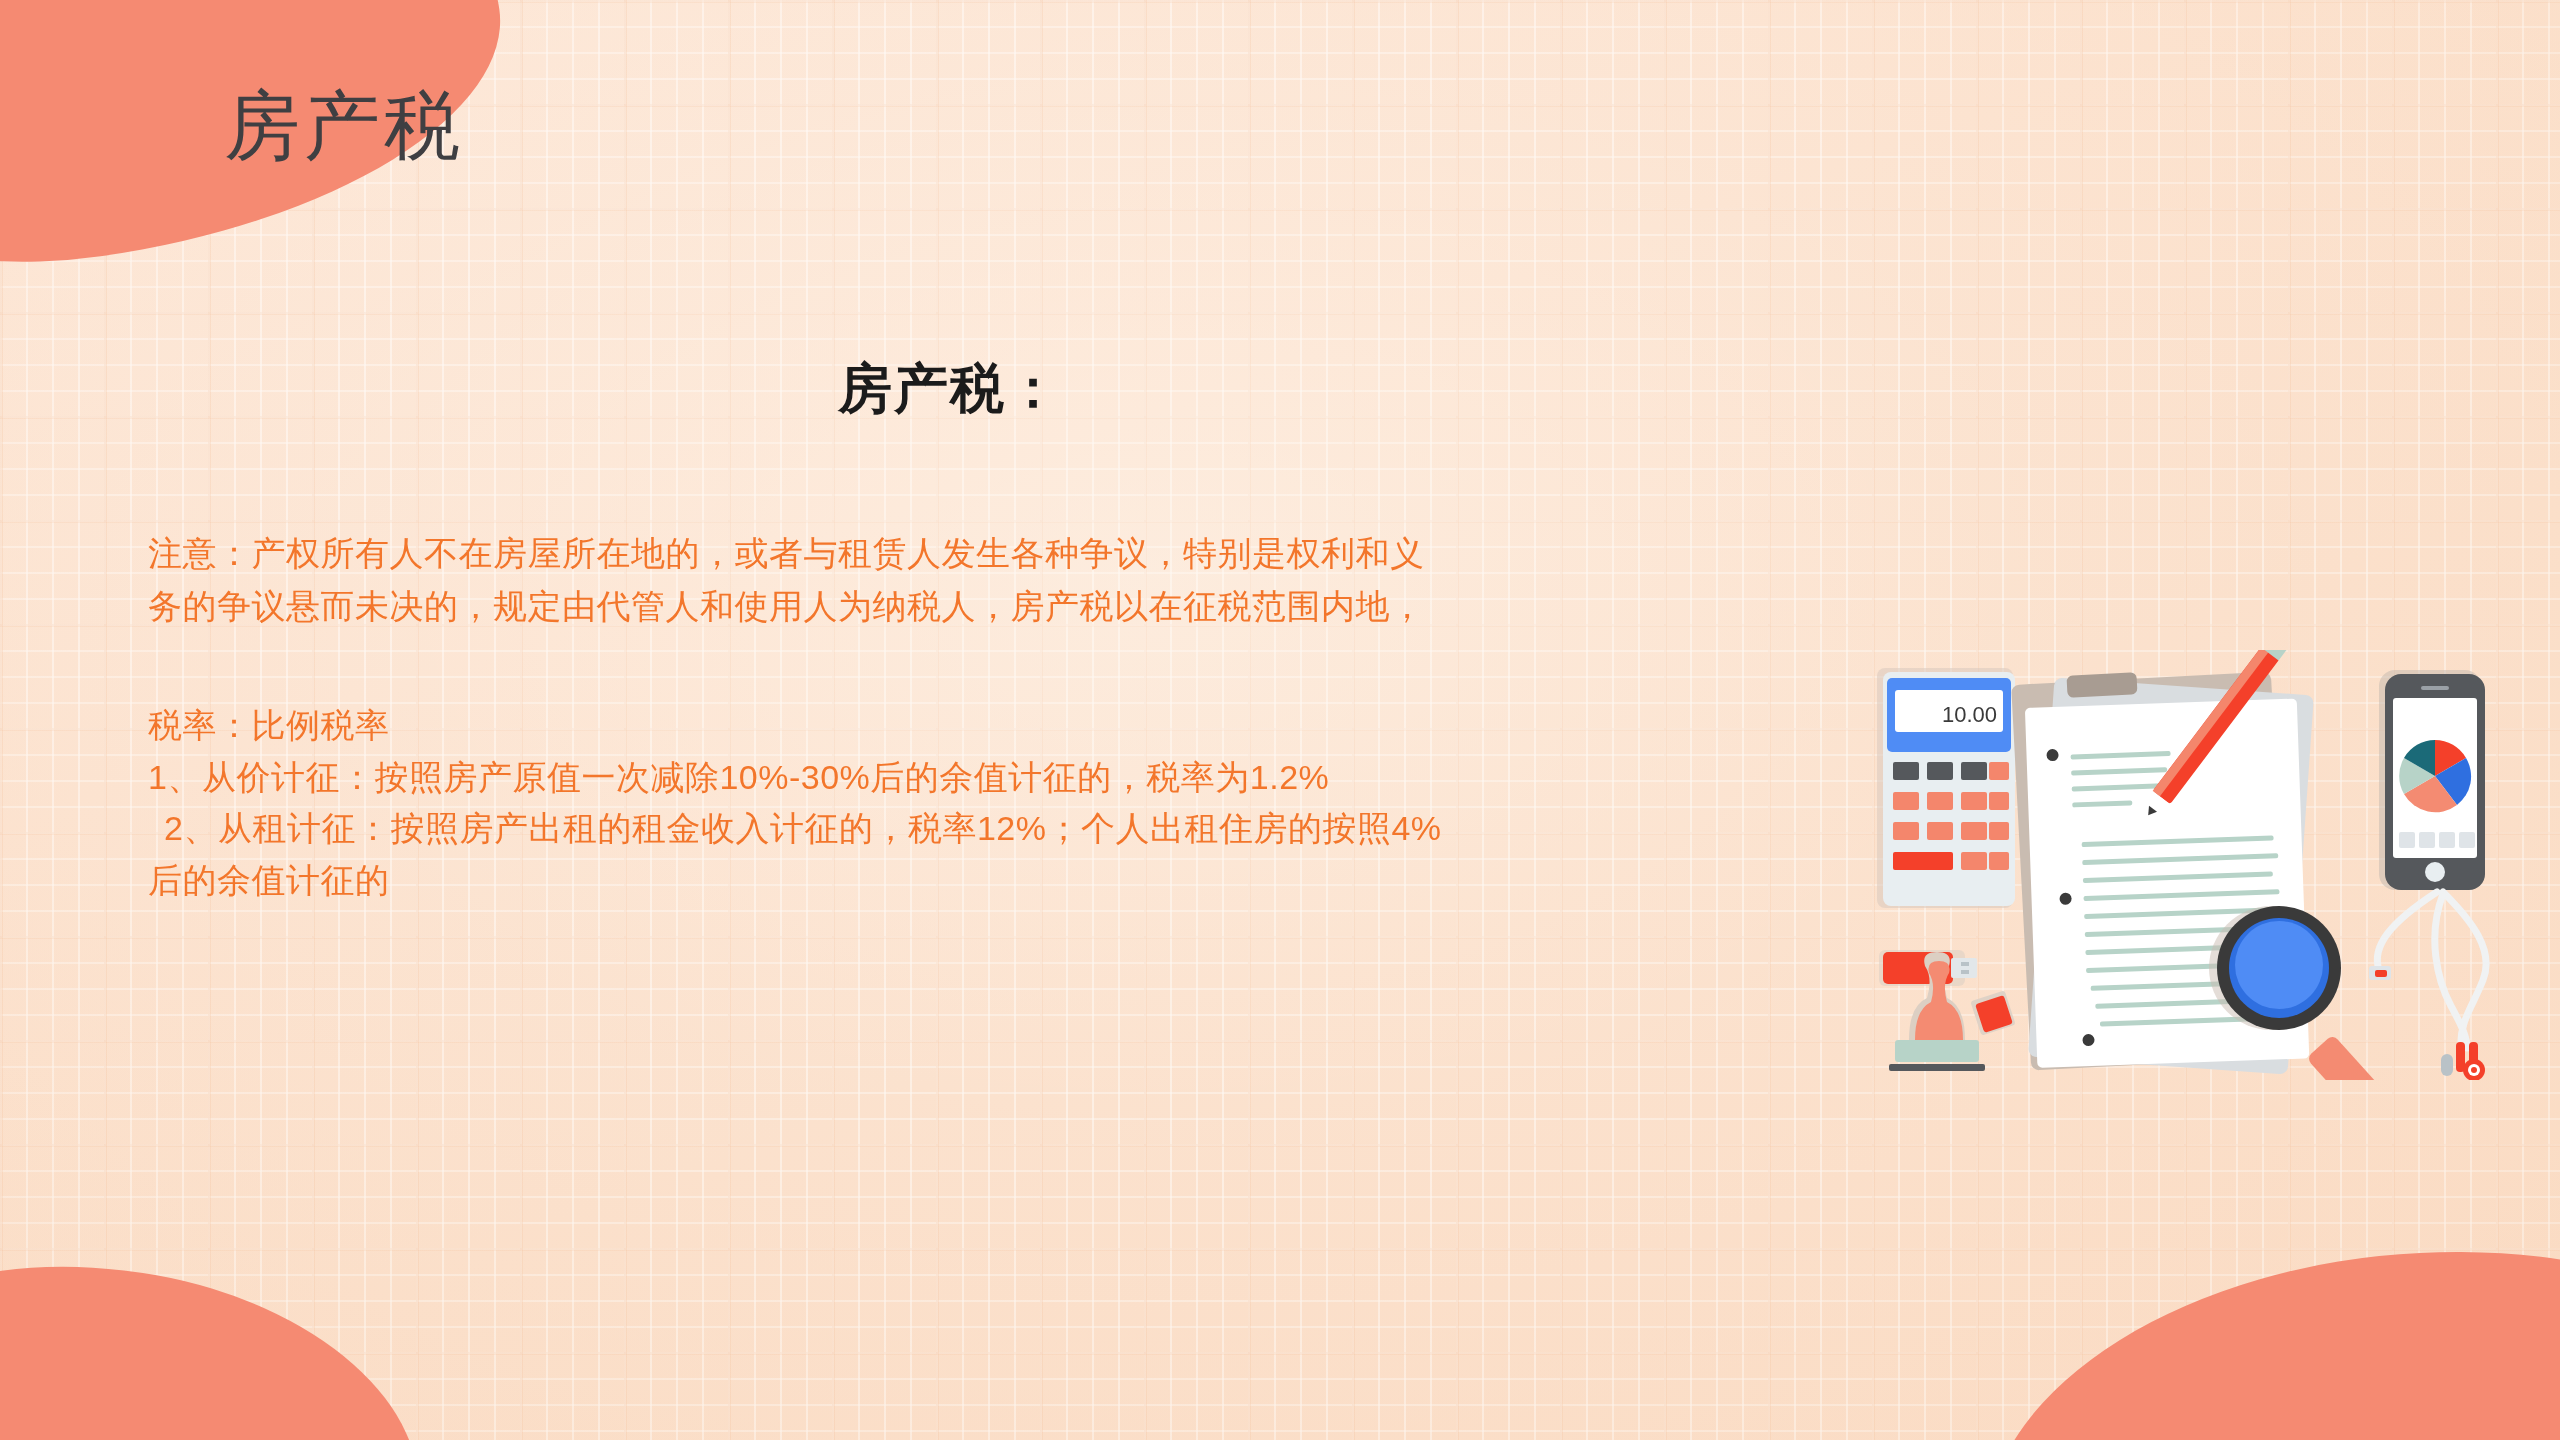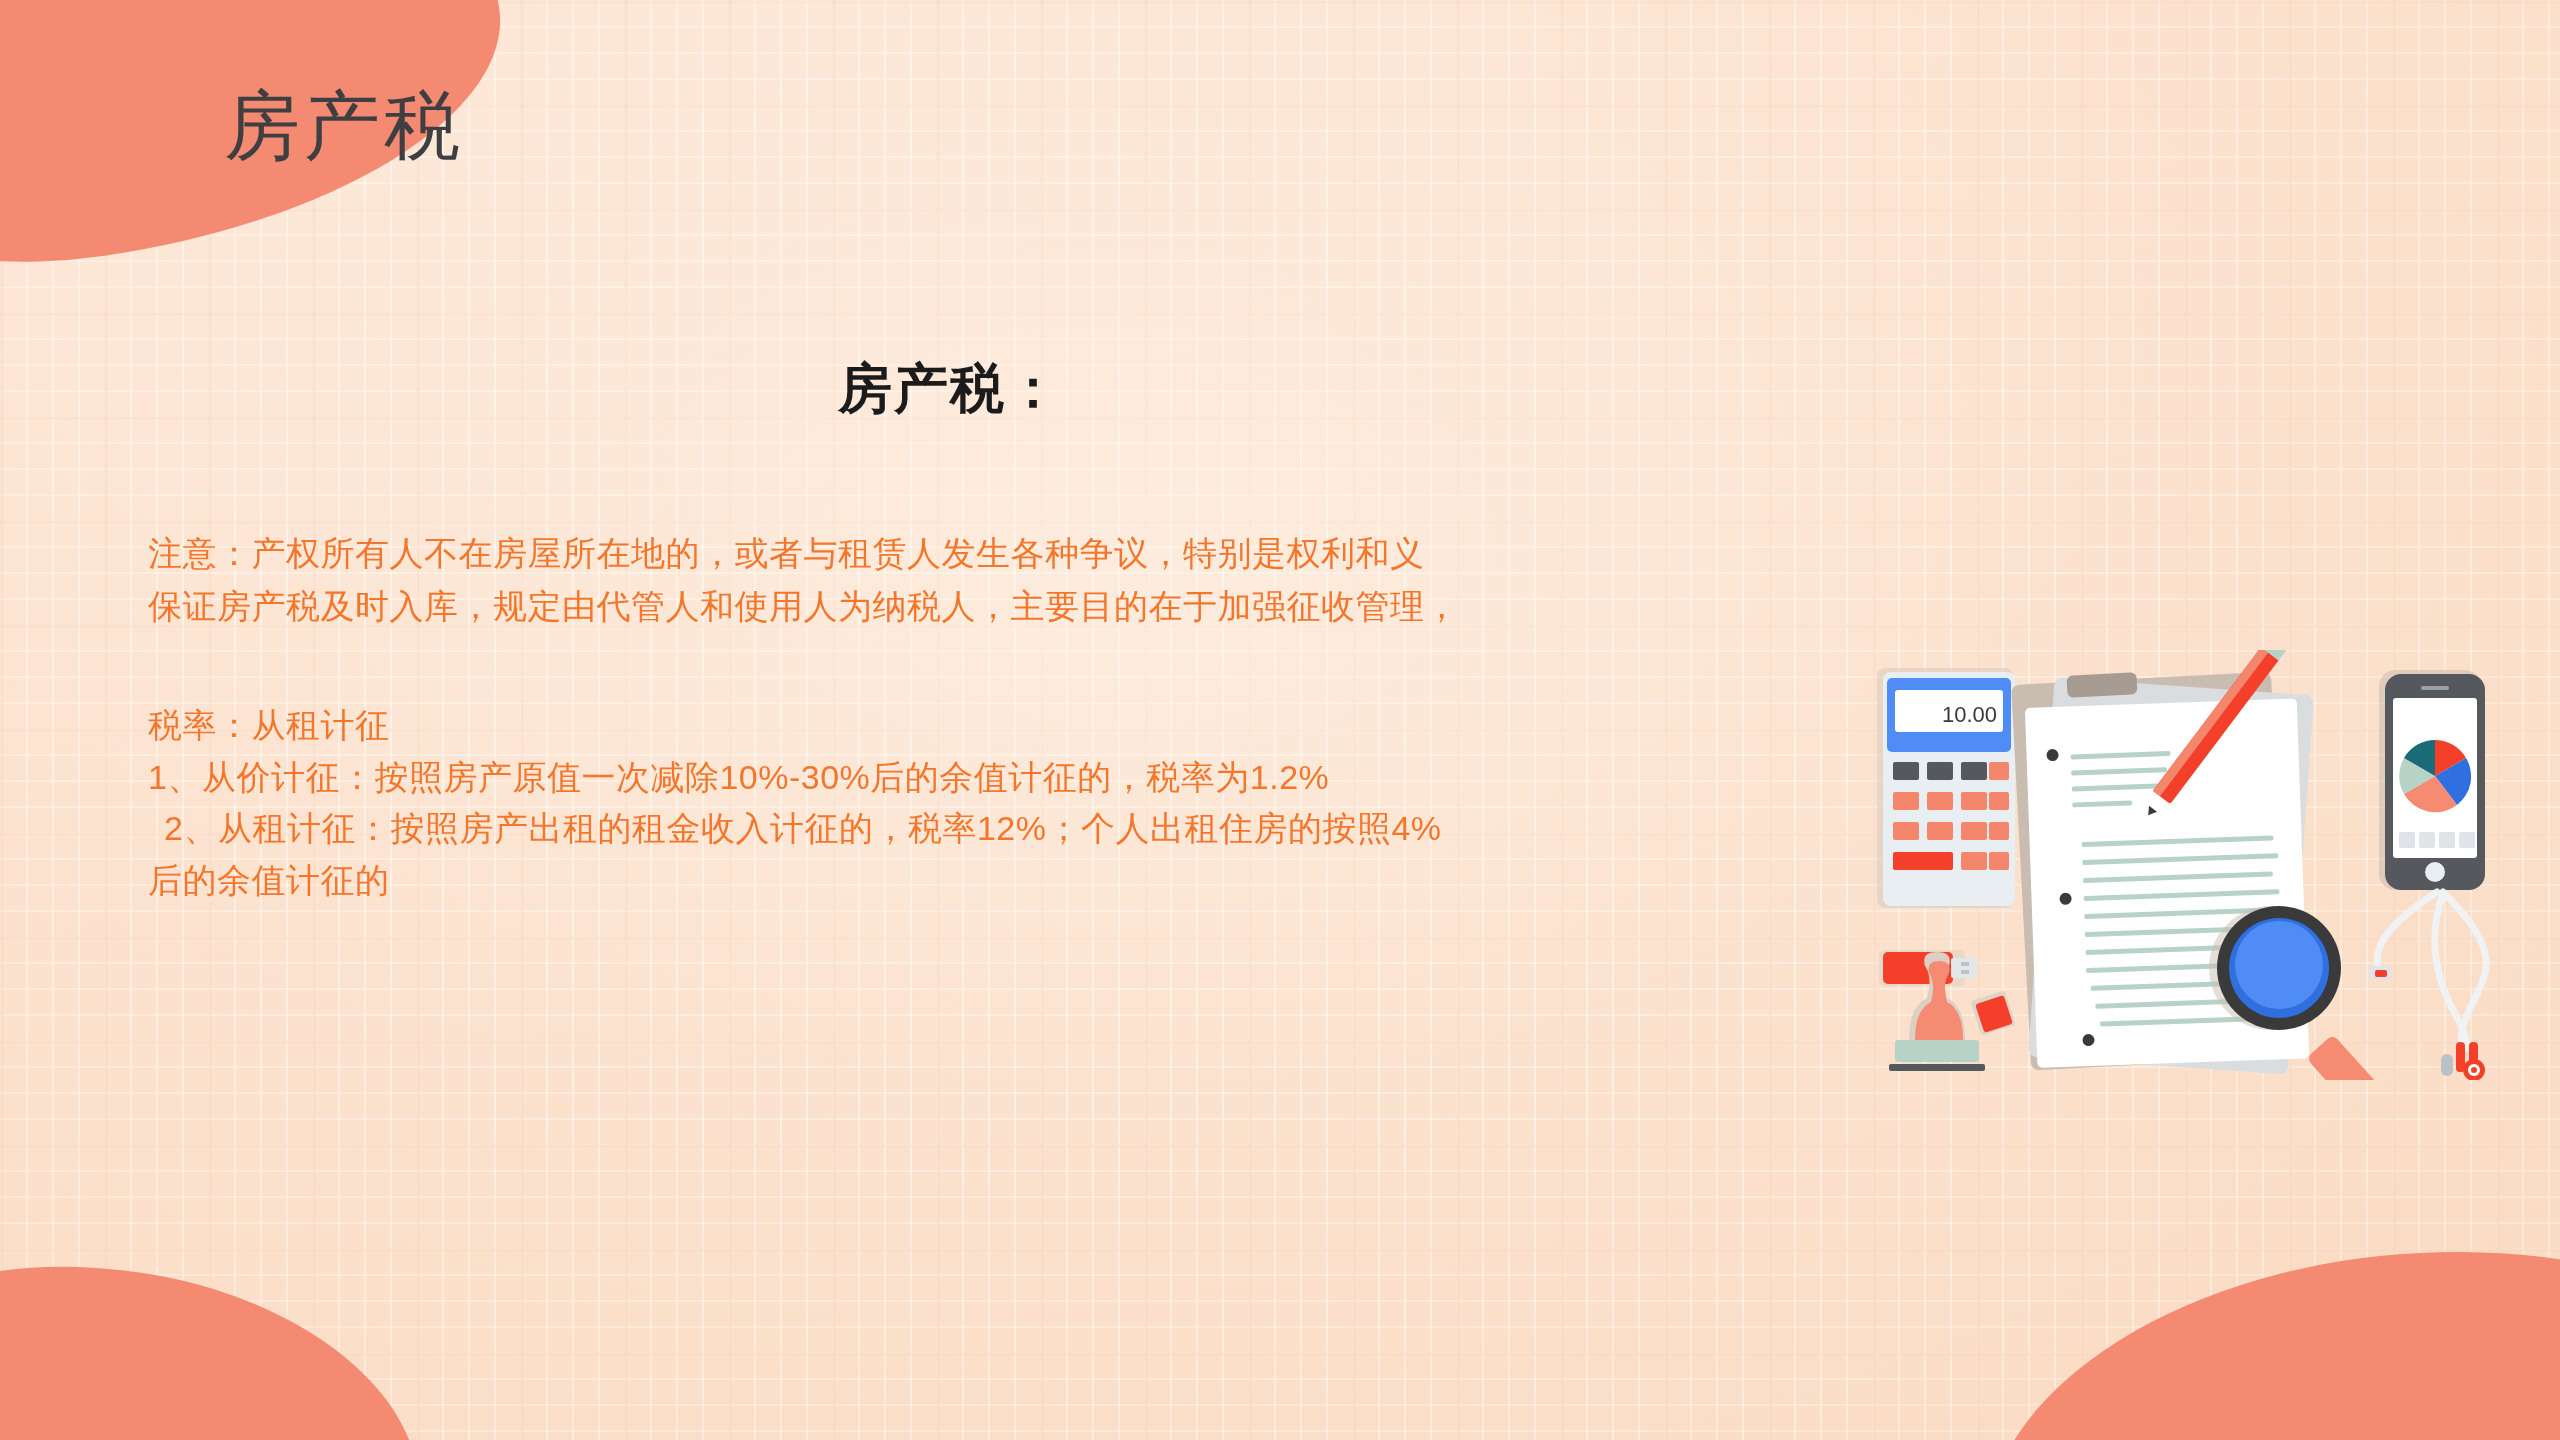--- a/index.html
+++ b/index.html
@@ -203,27 +203,27 @@
 
   <div class="content">
 
     <h2 class="section-heading">房产税：</h2>
 
 
     <div class="gap-lg"></div>
 
     <p class="para para-orange">
       <span class="line">注意：产权所有人不在房屋所在地的，或者与租赁人发生各种争议，特别是权利和义</span>
-      <span class="line">保证房产税及时入库，规定由代管人和使用人为纳税人，主要目的在于加强征收管理，</span>
+      <span class="line">务的争议悬而未决的，规定由代管人和使用人为纳税人，房产税以在征税范围内地，</span>
     </p>
 
     <div class="gap-md"></div>
 
     <div class="para para-orange rate-block">
-      <span class="line">税率：从租计征</span>
+      <span class="line">税率：比例税率</span>
       <span class="line">1、从价计征：按照房产原值一次减除10%-30%后的余值计征的，税率为1.2%</span>
       <span class="line indent-1">2、从租计征：按照房产出租的租金收入计征的，税率12%；个人出租住房的按照4%</span>
       <span class="line">后的余值计征的</span>
     </div>
 
   </div>
 
   <div class="illus">
     <svg viewBox="0 0 660 430" width="660" height="430" xmlns="http://www.w3.org/2000/svg">
 

